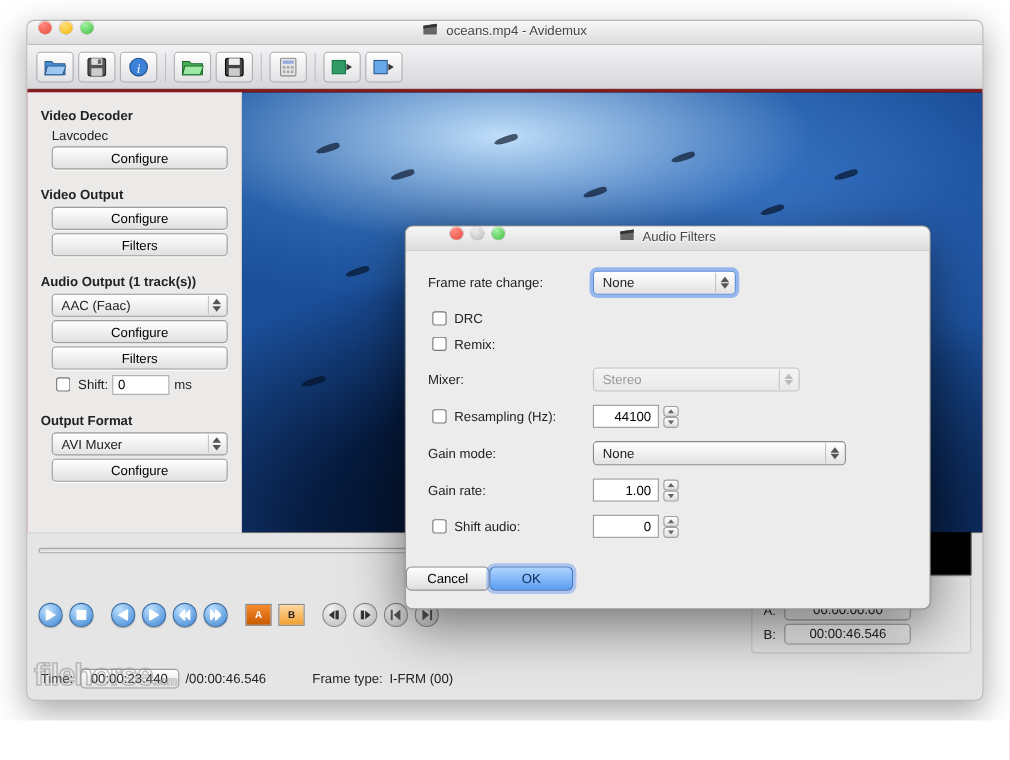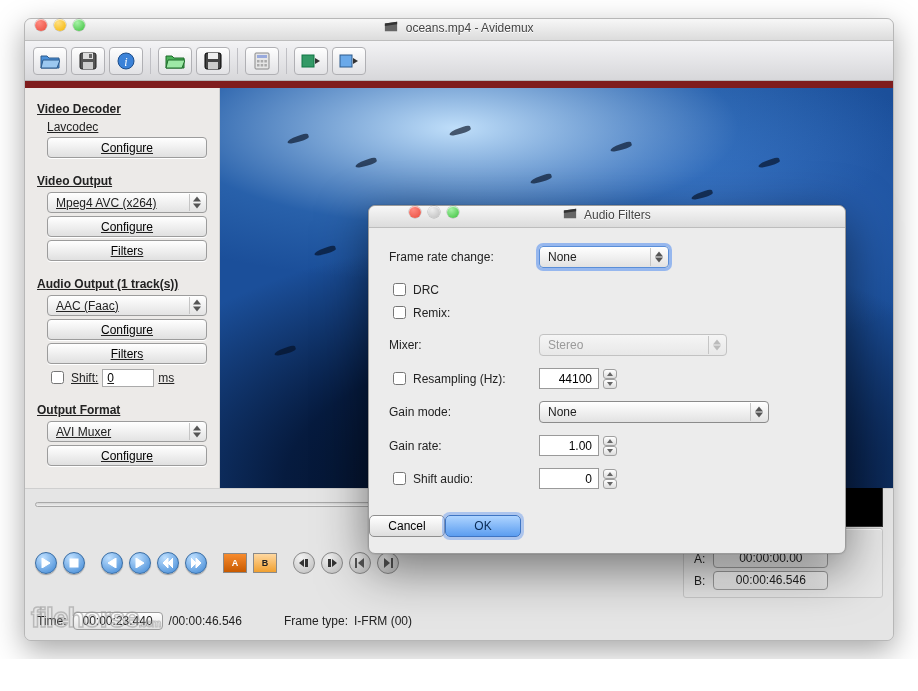--- a/index.html
+++ b/index.html
@@ -12,21 +12,21 @@
   .dot.yellow { background: radial-gradient(circle at 35% 30%, #ffe082, #f4b400); }
   .dot.green { background: radial-gradient(circle at 35% 30%, #a5f2a5, #3bbf3b); }
   .dot.gray  { background: radial-gradient(circle at 35% 30%, #eee, #bbb); }
   .titlebar .title { position:absolute; left:0; right:0; text-align:center; font-size:12px; color:#444; text-shadow:0 1px 0 #fff; pointer-events:none; }
   .titlebar .title-icon { display:inline-block; width:14px; vertical-align:-1px; margin-right:4px; }
 
   .toolbar { height:40px; background: linear-gradient(#f3f3f5,#d7d7da); border-bottom:1px solid #b7b7b7; display:flex; align-items:center; padding:0 8px; gap:4px; }
   .tbtn { width:34px; height:28px; border:1px solid #b0b0b4; border-radius:4px; background: linear-gradient(#fefefe,#e2e2e5); display:flex; align-items:center; justify-content:center; box-shadow:0 1px 0 #fff inset; }
   .tool-sep { width:1px; height:26px; background:#bfbfc4; margin:0 3px; }
 
-  .body-area { display:flex; background:#ec4899; border-top:7px solid #7f1d1d;text-decoration:underline; }
+  .body-area { display:flex; background:#ec4899; border-top:3px solid #7f1d1d; }
   .sidebar { width:195px; padding:8px 10px 12px 12px; border-right:1px solid #d0d0d0; background:#eceae8; }
   .section-title { font-weight:bold; font-size:12px; margin:6px 0 4px 0; }
   .sub-label { margin:2px 0 2px 10px; font-size:12px; }
   .mac-btn { display:block; width:160px; height:21px; line-height:19px; text-align:center; border:1px solid #9c9c9c; border-radius:4px; background: linear-gradient(#fff,#e0e0e0); margin:3px 0 3px 10px; font-size:12px; box-shadow:0 1px 0 #fff; }
   .combo { display:flex; align-items:center; justify-content:space-between; width:160px; height:21px; padding:0 2px 0 8px; border:1px solid #9c9c9c; border-radius:4px; background: linear-gradient(#fff,#e3e3e3); margin:3px 0 3px 10px; font-size:12px; }
   .combo .arrows { width:15px; height:17px; border-left:1px solid #c5c5c5; display:flex; flex-direction:column; justify-content:center; align-items:center; gap:1px; }
   .arrows svg { width:8px; height:6px; }
   .cb-row { display:flex; align-items:center; margin:4px 0 0 10px; gap:4px; font-size:12px; }
   input[type=checkbox] { width:13px; height:13px; }
   .shift-box { width:52px; height:18px; border:1px solid #aaa; background:#fff; padding:0 4px; font-size:12px; }
@@ -173,31 +173,20 @@
 
   <div class="body-area">
 
     <div class="sidebar">
 
       <div class="section-title">Video Decoder</div>
       <div class="sub-label">Lavcodec</div>
       <button class="mac-btn">Configure</button>
 
       <div class="section-title" style="margin-top:16px">Video Output</div>
-      <div class="combo">
-        <span>Mpeg4 AVC (x264)</span>
-        <span class="arrows">
-            <svg viewBox="0 0 8 5">
-              <path d="M4 0L8 5H0z" fill="#555"></path>
-            </svg>
-            <svg viewBox="0 0 8 5">
-              <path d="M4 5L0 0h8z" fill="#555"></path>
-            </svg>
-          </span>
-      </div>
       <button class="mac-btn">Configure</button>
       <button class="mac-btn">Filters</button>
 
       <div class="section-title" style="margin-top:16px">Audio Output (1 track(s))</div>
       <div class="combo">
         <span>AAC (Faac)</span>
         <span class="arrows">
             <svg viewBox="0 0 8 5">
               <path d="M4 0L8 5H0z" fill="#555"></path>
             </svg>

